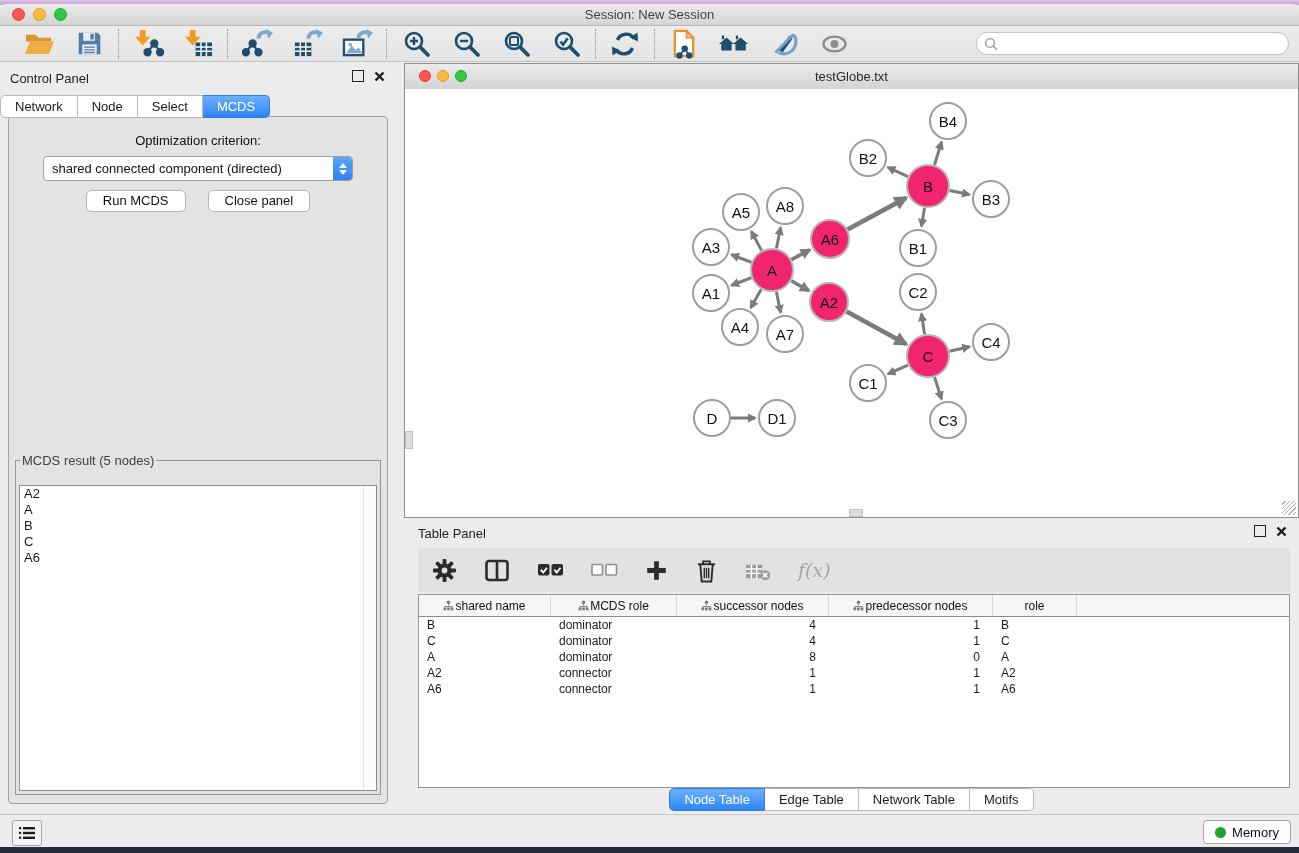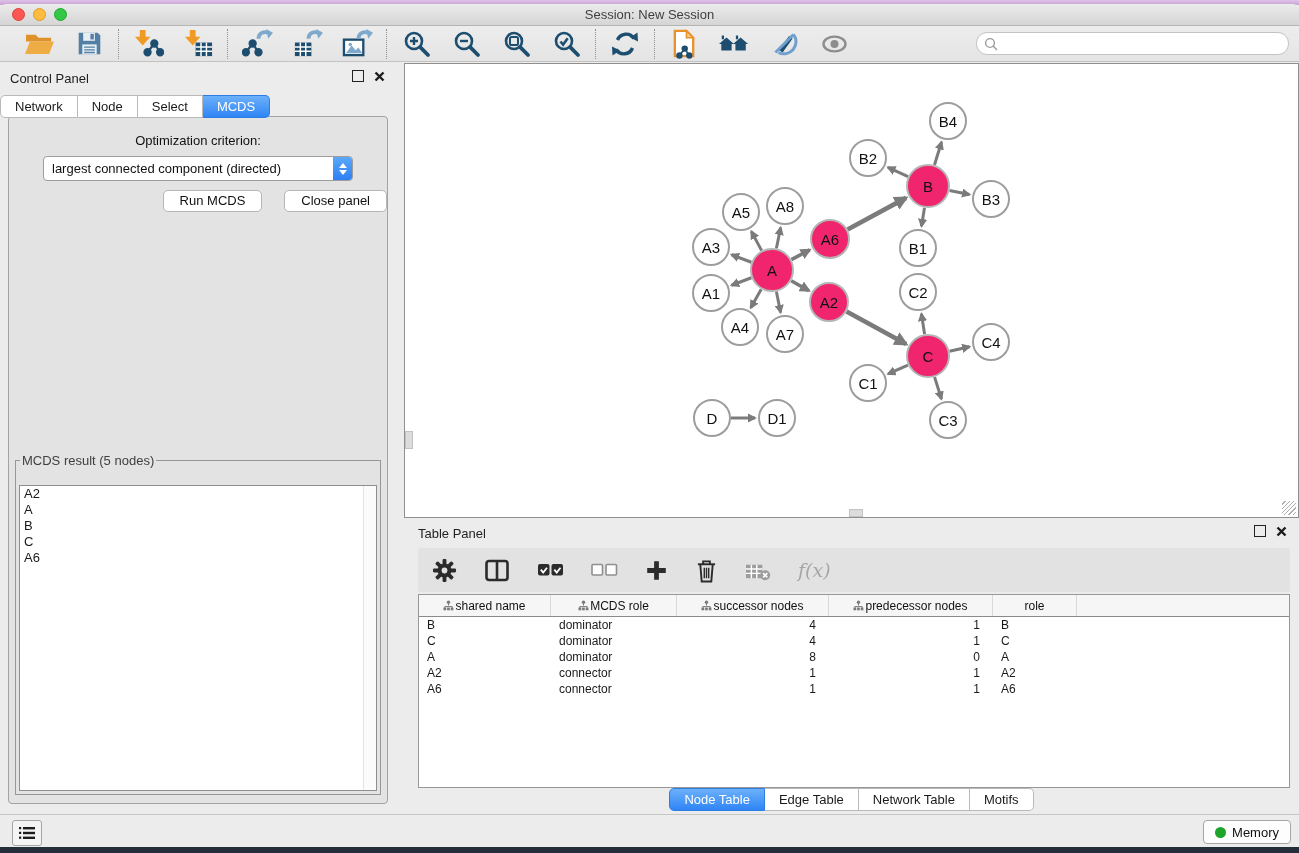--- a/index.html
+++ b/index.html
@@ -40,21 +40,21 @@
   .cp-body{position:absolute;left:8px;right:9px;top:54px;bottom:10px;background:#e3e3e3;
            border:1px solid #a3a3a3;border-radius:4px;}
   .opt-label{position:absolute;left:0;right:0;top:16px;text-align:center;font-size:13px;color:#111;}
   .dropdown{position:absolute;left:34px;right:34px;top:39px;height:23px;background:#fff;border:1px solid #9d9d9d;
             border-radius:4px;display:flex;align-items:center;cursor:pointer;}
   .dropdown .dd-text{flex:1;font-size:13px;padding-left:8px;color:#111;white-space:nowrap;overflow:hidden;}
   .dd-stepper{width:19px;align-self:stretch;background:linear-gradient(#5ba8f8,#2d7ff5);border-radius:0 3px 3px 0;
               display:flex;flex-direction:column;align-items:center;justify-content:center;gap:2px;}
   .dd-up{width:0;height:0;border-left:4px solid transparent;border-right:4px solid transparent;border-bottom:5px solid #fff;}
   .dd-down{width:0;height:0;border-left:4px solid transparent;border-right:4px solid transparent;border-top:5px solid #fff;}
-  .cp-buttons{position:absolute;left:0;right:0;top:73px;display:flex;justify-content:flex-end;gap:22px;}
+  .cp-buttons{position:absolute;left:0;right:0;top:73px;display:flex;justify-content:center;gap:22px;}
   .push-btn{height:22px;line-height:20px;padding:0 16px;background:#fff;border:1px solid #b5b5b5;border-radius:5px;
             font-size:13px;color:#111;cursor:pointer;}
   .result-box{position:absolute;left:6px;right:6px;top:336px;bottom:8px;border:1px solid #979797;margin:0;padding:2px;}
   .result-box legend{font-size:13px;padding:0 2px;margin-left:2px;color:#404040;}
   .result-list{position:absolute;left:3px;right:3px;top:17px;bottom:3px;background:#fff;border:1px solid #8f8f8f;overflow:hidden;}
   .result-item{font-size:13px;line-height:16px;padding-left:4px;cursor:default;}
   .result-scroll{position:absolute;right:0;top:0;bottom:0;width:12px;background:#fbfbfb;border-left:1px solid #e4e4e4;}
   
   .net-window{position:absolute;left:404px;top:63px;width:895px;height:455px;background:#fff;
               border:1px solid #8f8f8f;box-sizing:border-box;}
@@ -293,21 +293,21 @@
       <div class="seg" id="cp-tabs">
         <div class="seg-btn">Network</div>
         <div class="seg-btn">Node</div>
         <div class="seg-btn">Select</div>
         <div class="seg-btn active">MCDS</div>
       </div>
     </div>
   <div class="cp-body">
     <div class="opt-label">Optimization criterion:</div>
     <div class="dropdown">
-      <span class="dd-text">largest connected component (directed)</span>
+      <span class="dd-text">shared connected component (directed)</span>
       <span class="dd-stepper">
           <span class="dd-up"></span>
           <span class="dd-down"></span>
         </span>
     </div>
     <div class="cp-buttons">
       <button class="push-btn">Run MCDS</button>
       <button class="push-btn">Close panel</button>
     </div>
     <fieldset class="result-box">
@@ -320,20 +320,28 @@
             <div class="result-item">C</div>
             <div class="result-item">A6</div>
           </div>
         <div class="result-scroll"></div>
       </div>
     </fieldset>
   </div>
 </div>
 
 <div class="net-window">
+  <div class="nw-titlebar">
+    <div class="traffic">
+      <span class="light red"></span>
+      <span class="light yellow"></span>
+      <span class="light green"></span>
+    </div>
+    <div class="nw-title">testGlobe.txt</div>
+  </div>
   <div class="nw-canvas">
     <svg id="graph-svg" width="893" height="428">
         <defs>
           <marker id="arrow" viewBox="0 0 10 10" refX="8" refY="5" markerWidth="3.1" markerHeight="3.1" orient="auto">
             <path d="M0 0L10 5L0 10z" fill="#7B7B7B"></path>
           </marker>
         </defs>
         <line x1="346.4146596993366" y1="188.76168568713538" x2="326.5853403006634" y2="196.23831431286462" stroke="#7B7B7B" stroke-width="3" marker-end="url(#arrow)"></line>
         <line x1="346.4146596993366" y1="173.23831431286462" x2="326.5853403006634" y2="165.76168568713538" stroke="#7B7B7B" stroke-width="3" marker-end="url(#arrow)"></line>
         <line x1="356.230235352432" y1="200.1836432784806" x2="345.769764647568" y2="218.8163567215194" stroke="#7B7B7B" stroke-width="3" marker-end="url(#arrow)"></line>

